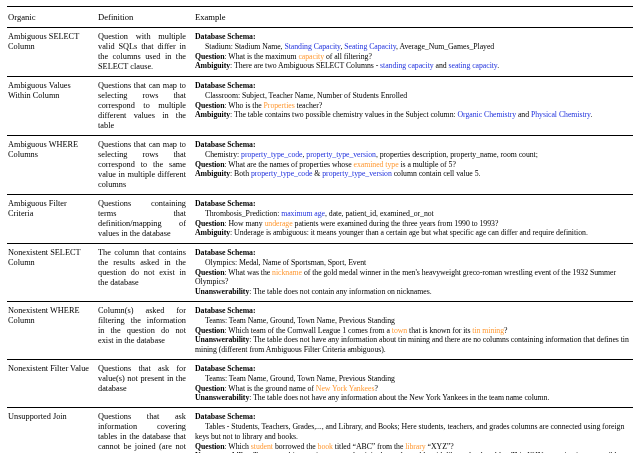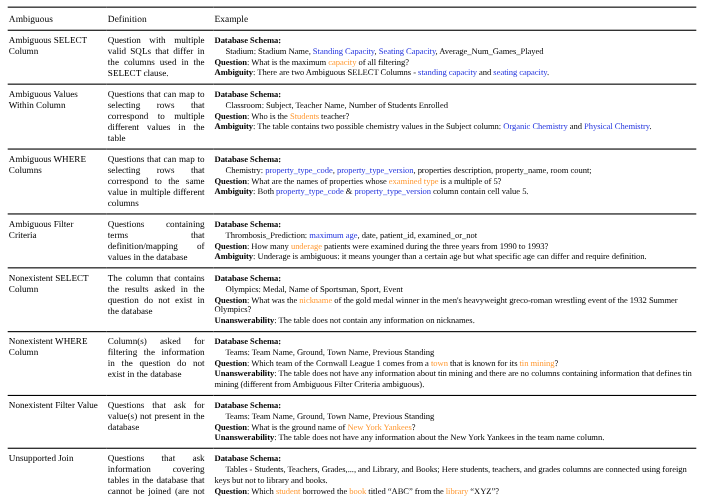--- a/index.html
+++ b/index.html
@@ -70,21 +70,21 @@
 
 <div class="page">
   <table class="paper-table">
     <colgroup>
       <col class="c-cat">
         <col class="c-def">
         <col class="c-ex">
     </colgroup>
     <thead>
       <tr>
-        <th>Ambiguous</th>
+        <th>Organic</th>
         <th>Definition</th>
         <th>Example</th>
       </tr>
     </thead>
     <tbody>
         <tr>
           <td class="category-cell">Ambiguous SELECT Column</td>
           <td class="definition-cell">Question with multiple valid SQLs that differ in the columns used in the SELECT clause.</td>
           <td class="example-cell">
             <div><span class="s-b">Database Schema:</span></div>
@@ -92,21 +92,21 @@
             <div><span class="s-b">Question</span><span class="s-p">: What is the maximum </span><span class="s-or">capacity</span><span class="s-p"> of all filtering?</span></div>
             <div><span class="s-b">Ambiguity</span><span class="s-p">: There are two Ambiguous SELECT Columns - </span><span class="s-bl">standing capacity</span><span class="s-p"> and </span><span class="s-bl">seating capacity</span><span class="s-p">.</span></div>
           </td>
         </tr>
         <tr>
           <td class="category-cell">Ambiguous Values Within Column</td>
           <td class="definition-cell">Questions that can map to selecting rows that correspond to multiple different values in the table</td>
           <td class="example-cell">
             <div><span class="s-b">Database Schema:</span></div>
             <div class="indent"><span class="s-p">Classroom: Subject, Teacher Name, Number of Students Enrolled</span></div>
-            <div><span class="s-b">Question</span><span class="s-p">: Who is the </span><span class="s-or">Students</span><span class="s-p"> teacher?</span></div>
+            <div><span class="s-b">Question</span><span class="s-p">: Who is the </span><span class="s-or">Properties</span><span class="s-p"> teacher?</span></div>
             <div><span class="s-b">Ambiguity</span><span class="s-p">: The table contains two possible chemistry values in the Subject column: </span><span class="s-bl">Organic Chemistry</span><span class="s-p"> and </span><span class="s-bl">Physical Chemistry</span><span class="s-p">.</span></div>
           </td>
         </tr>
         <tr>
           <td class="category-cell">Ambiguous WHERE Columns</td>
           <td class="definition-cell">Questions that can map to selecting rows that correspond to the same value in multiple different columns</td>
           <td class="example-cell">
             <div><span class="s-b">Database Schema:</span></div>
             <div class="indent"><span class="s-p">Chemistry: </span><span class="s-bl">property_type_code</span><span class="s-p">, </span><span class="s-bl">property_type_version</span><span class="s-p">, properties description, property_name, room count;</span></div>
             <div><span class="s-b">Question</span><span class="s-p">: What are the names of properties whose </span><span class="s-or">examined type</span><span class="s-p"> is a multiple of 5?</span></div>

